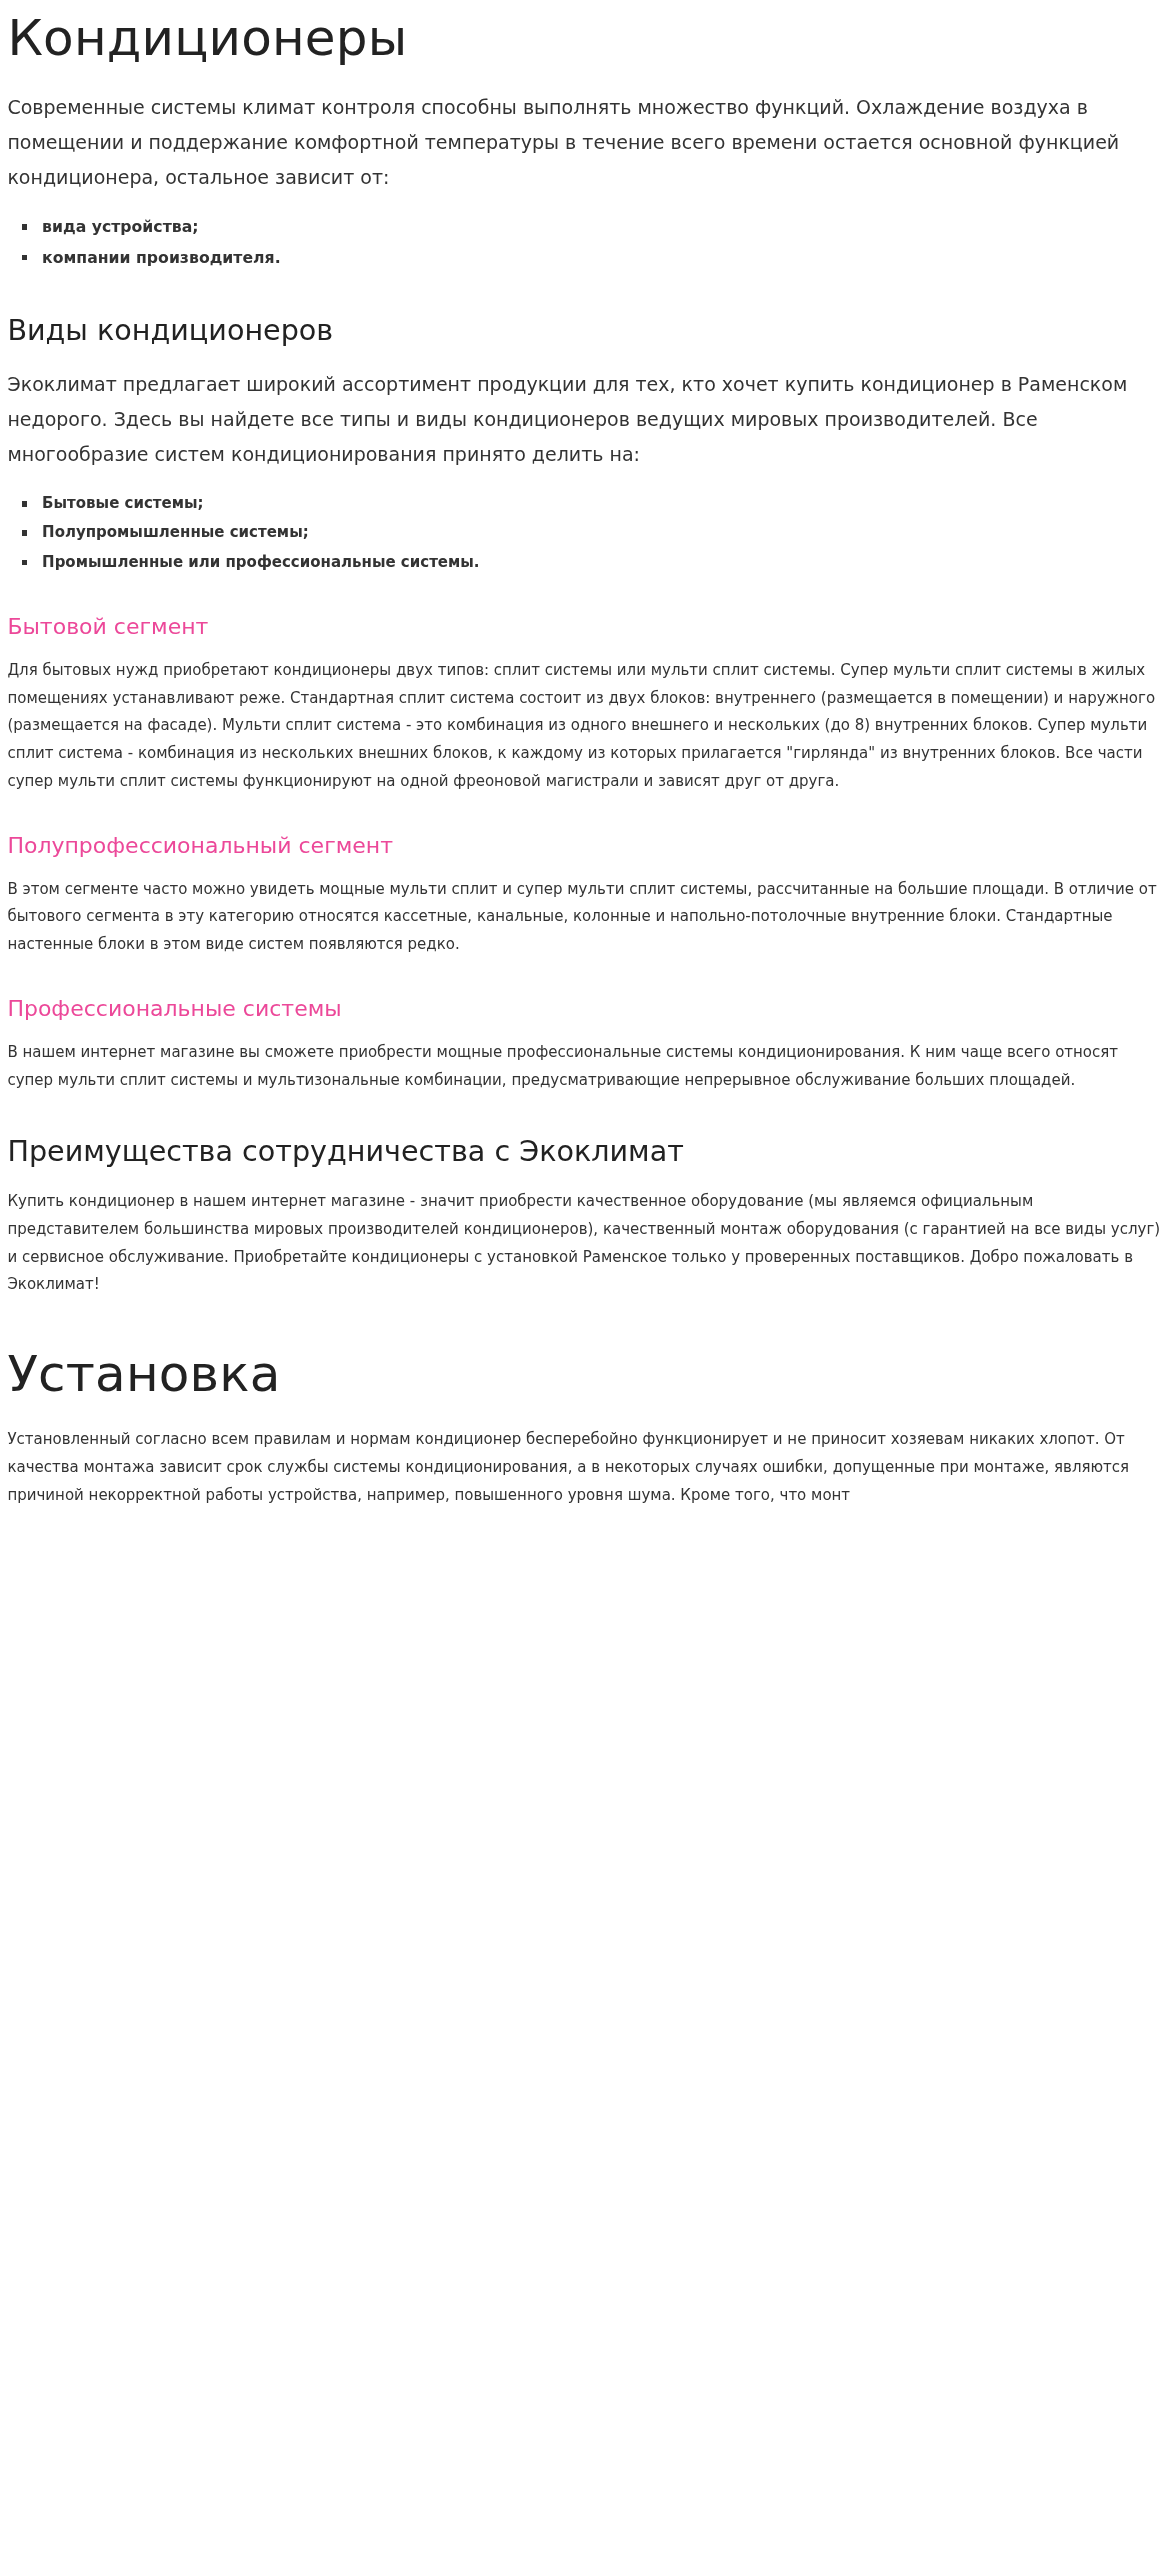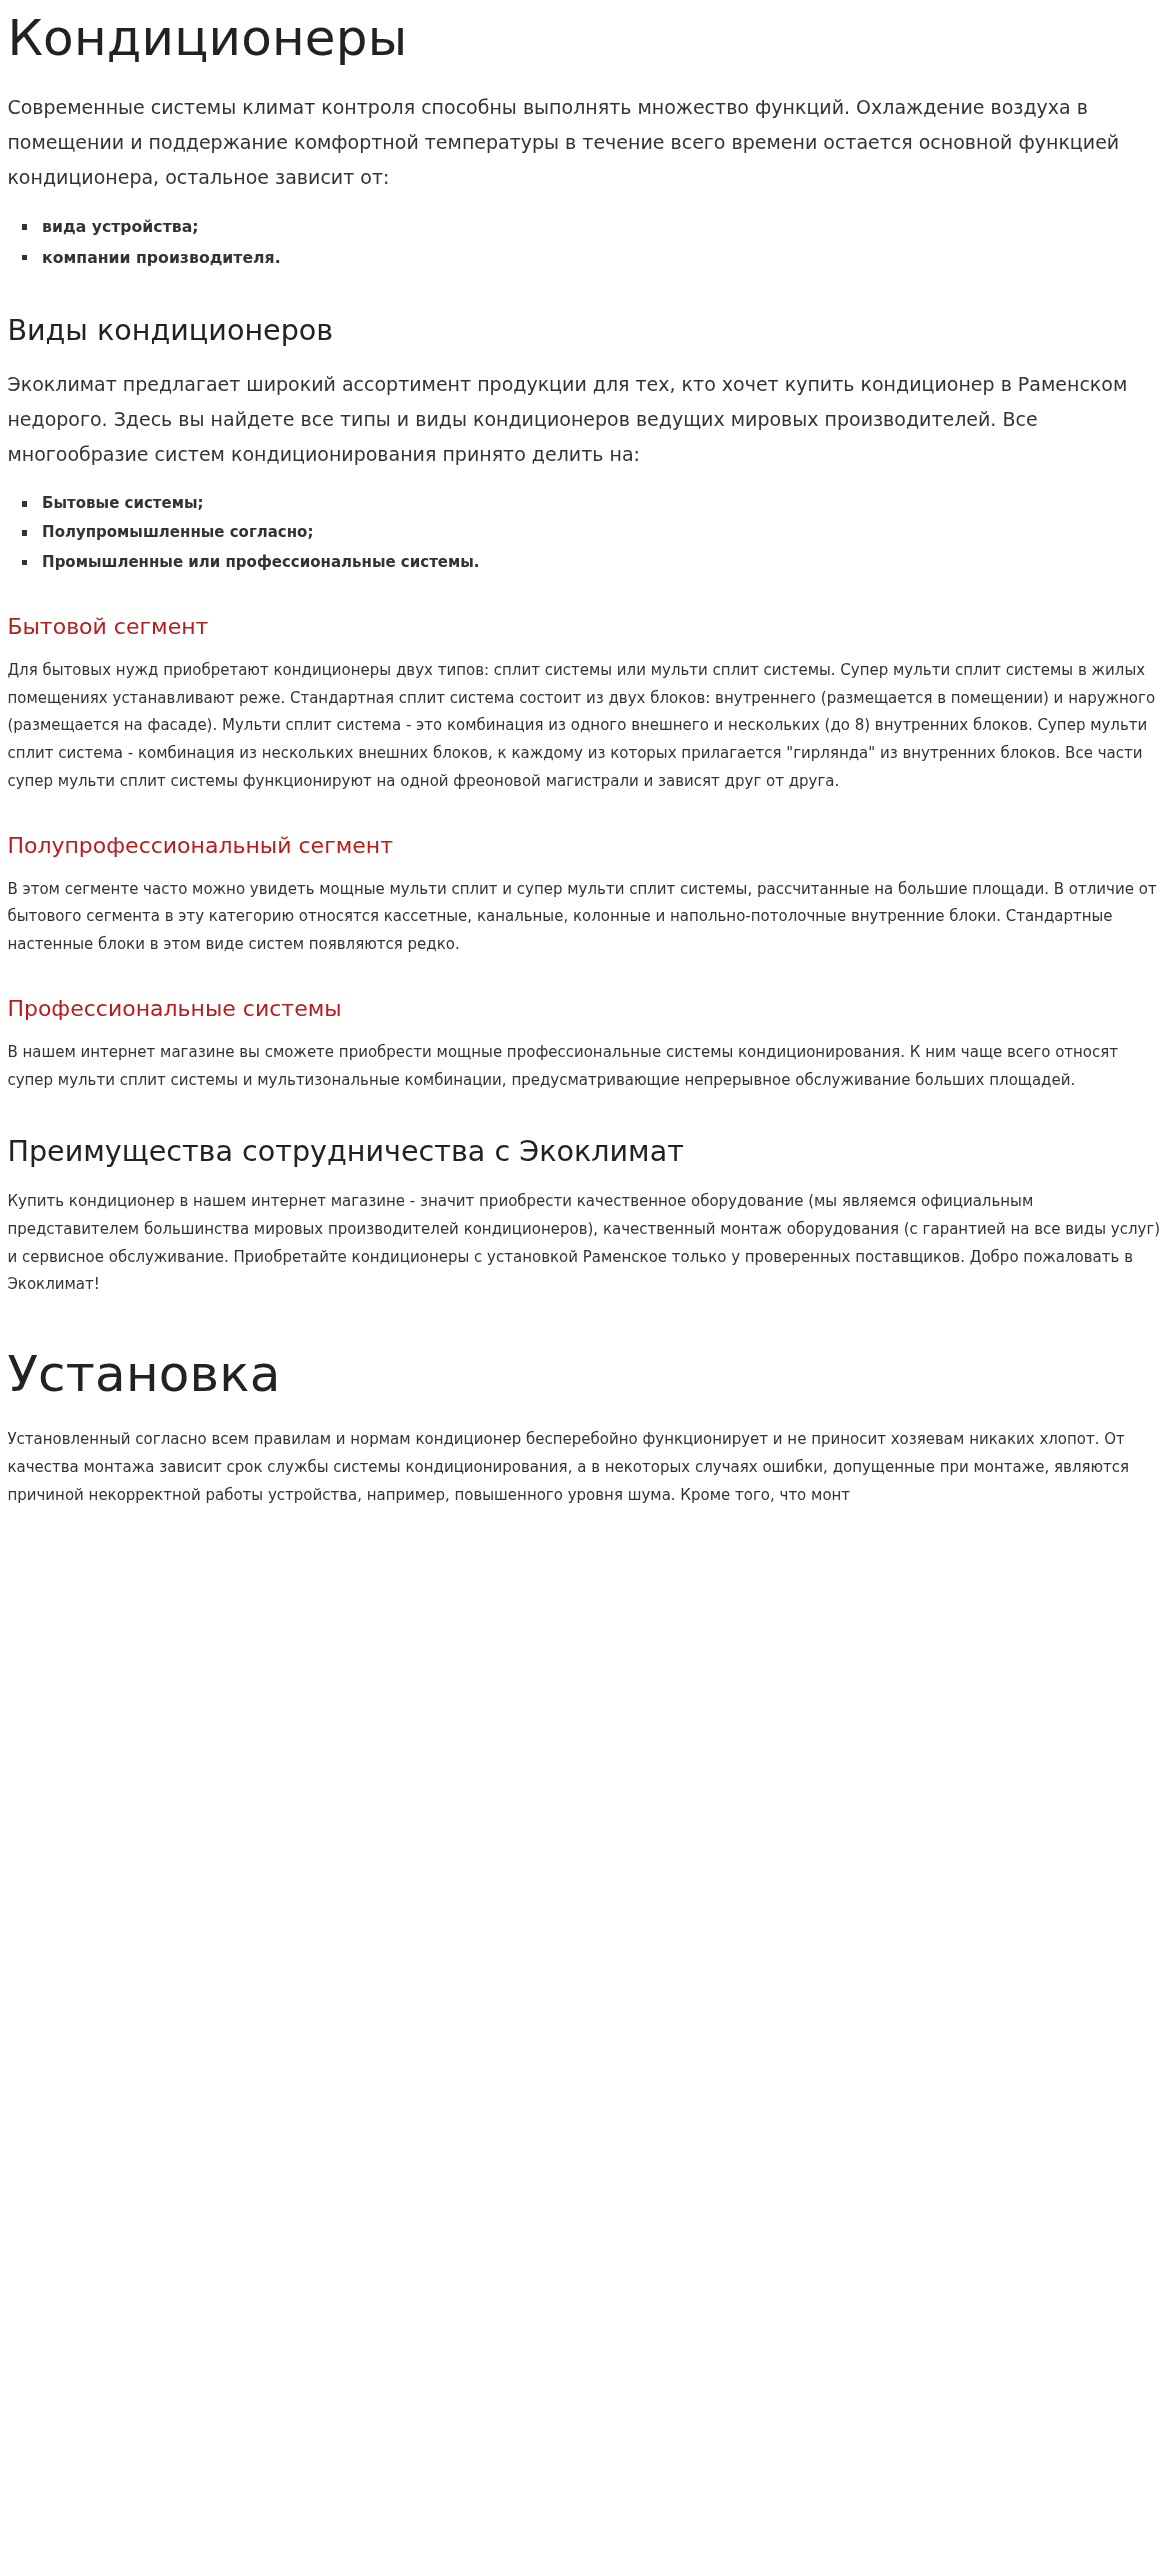--- a/index.html
+++ b/index.html
@@ -30,21 +30,21 @@
   h2.section {
     font-size: 28.6px;
     font-weight: normal;
     color: #222222;
     margin: 41px 0 20px 0;
     line-height: 1.15;
   }
   h3.subsection {
     font-size: 22px;
     font-weight: normal;
-    color: #b91c1c;
+    color: #ec4899;
     margin: 37px 0 16.6px 0;
     line-height: 1.2;
   }
   p.para {
     font-size: 15px;
     line-height: 1.85;
     margin: 0 0 11px 0;
     color: #333333;
     max-width: 1155px;
   }
@@ -91,21 +91,21 @@
       <li>вида устройства;</li>
       <li>компании производителя.</li>
     </ul>
   </div>
 
   <div class="block">
     <h2 class="section">Виды кондиционеров</h2>
     <p class="para lead">Экоклимат предлагает широкий ассортимент продукции для тех, кто хочет купить кондиционер в Раменском недорого. Здесь вы найдете все типы и виды кондиционеров ведущих мировых производителей. Все многообразие систем кондиционирования принято делить на:</p>
     <ul class="bullets">
       <li>Бытовые системы;</li>
-      <li>Полупромышленные согласно;</li>
+      <li>Полупромышленные системы;</li>
       <li>Промышленные или профессиональные системы.</li>
     </ul>
 
     <div class="block">
       <h3 class="subsection">Бытовой сегмент</h3>
       <p class="para">Для бытовых нужд приобретают кондиционеры двух типов: сплит системы или мульти сплит системы. Супер мульти сплит системы в жилых помещениях устанавливают реже. Стандартная сплит система состоит из двух блоков: внутреннего (размещается в помещении) и наружного (размещается на фасаде). Мульти сплит система - это комбинация из одного внешнего и нескольких (до 8) внутренних блоков. Супер мульти сплит система - комбинация из нескольких внешних блоков, к каждому из которых прилагается "гирлянда" из внутренних блоков. Все части супер мульти сплит системы функционируют на одной фреоновой магистрали и зависят друг от друга.</p>
     </div>
 
     <div class="block">
       <h3 class="subsection">Полупрофессиональный сегмент</h3>

